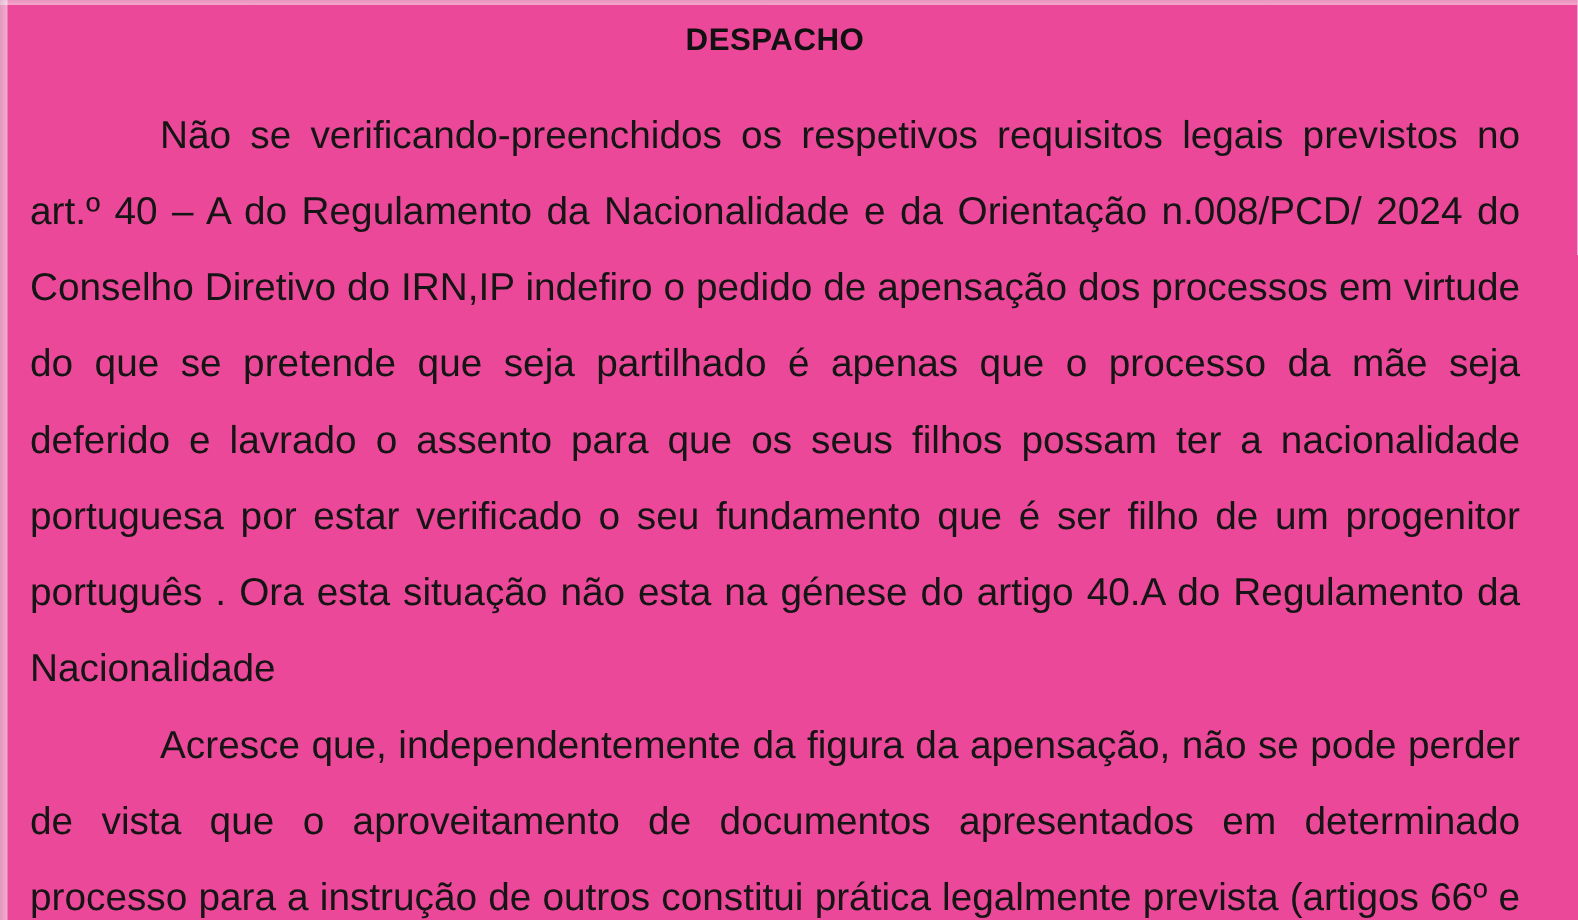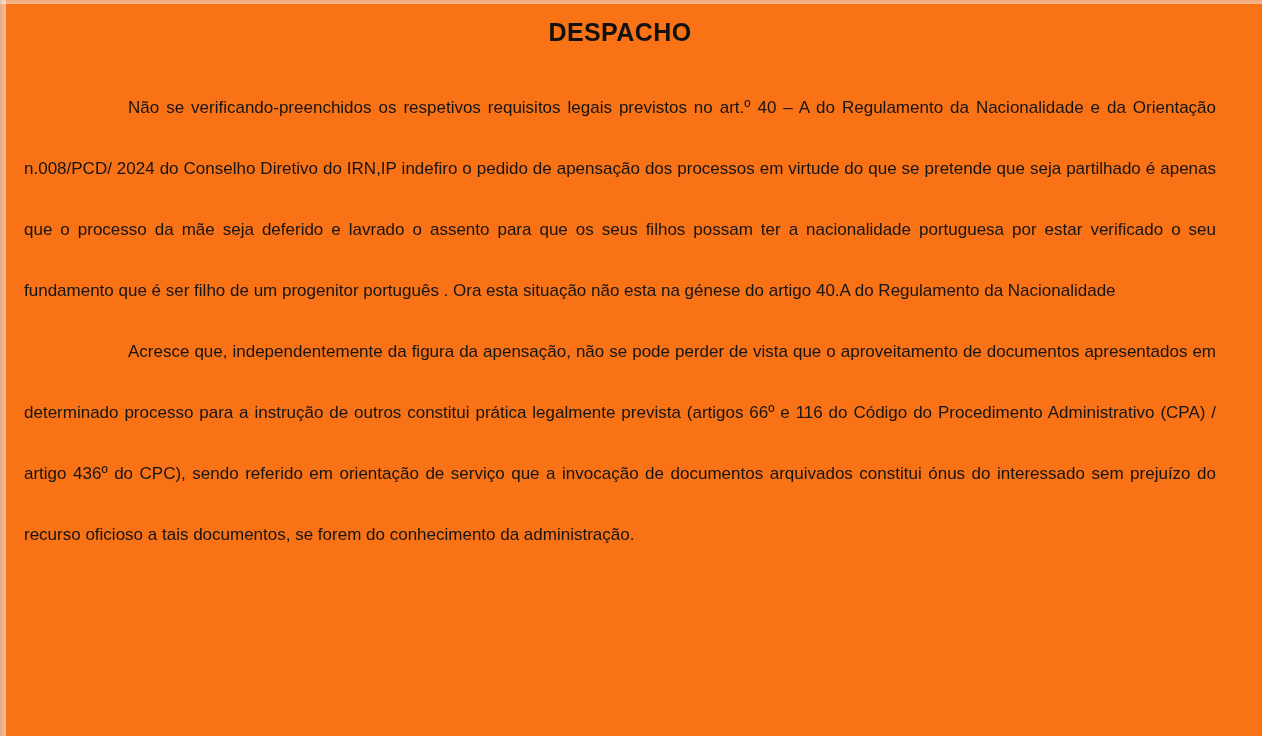--- a/index.html
+++ b/index.html
@@ -11,34 +11,34 @@
     width: 1262px;
     height: 736px;
     overflow: hidden;
     font-family: "Liberation Sans", sans-serif;
     color: #1a1a1a;
   }
   .page {
     position: relative;
     width: 1262px;
     height: 736px;
-    background: #f97316;
+    background: #ec4899;
     box-sizing: border-box;
     padding: 18px 46px 0 24px;
   }
   .doc-title {
     text-align: center;
     font-size: 25px;
     font-weight: bold;
     letter-spacing: 0.4px;
     margin: 0 0 30px 0;
     color: #111111;
   }
   .para {
-    font-size: 17px;
+    font-size: 31px;
     line-height: 61px;
     text-align: justify;
     text-justify: inter-word;
     margin: 0;
     color: #151515;
     hyphens: none;
   }
   .para + .para {
     margin-top: 0;
   }

